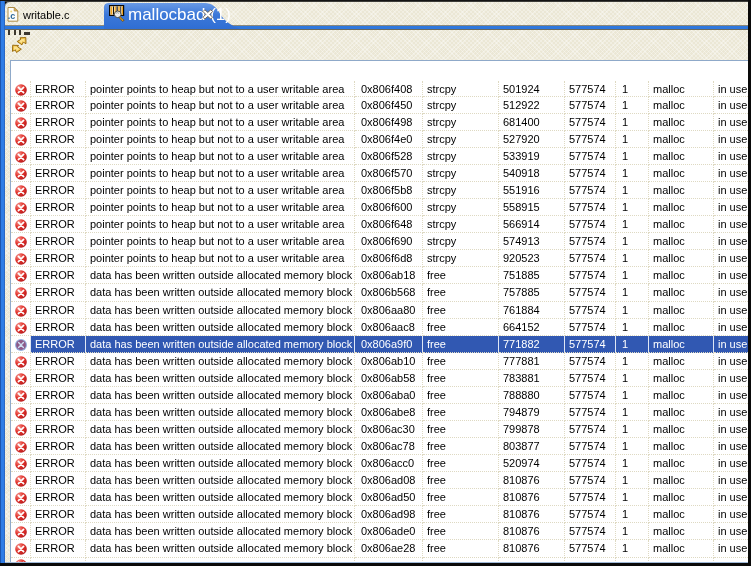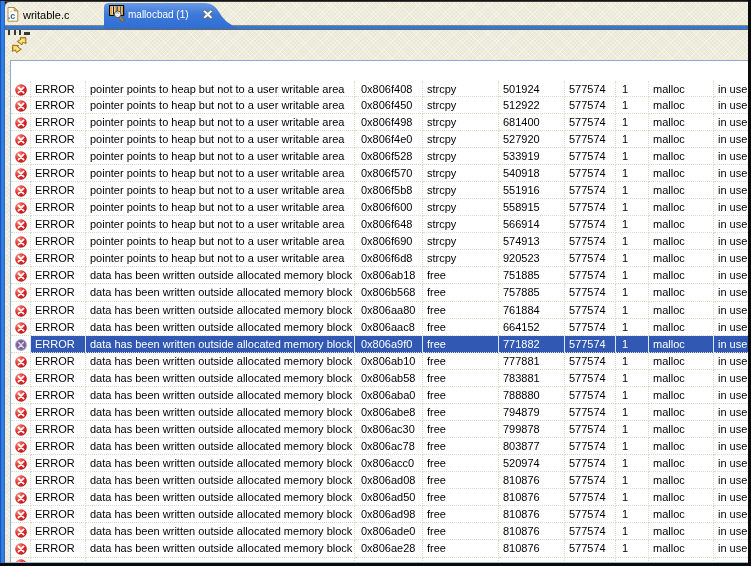--- a/index.html
+++ b/index.html
@@ -15,21 +15,21 @@
 .sill{position:absolute;left:5px;top:562px;width:743px;height:1px;background:#9fb9d8;z-index:29}
 .botbar{position:absolute;left:0;top:563px;width:751px;height:3px;background:#0a0a0a;z-index:30}
 
 .tabbar{position:absolute;left:4px;top:1px;width:744px;height:25px;z-index:2;
  border-top-left-radius:7px;border-top:1px solid #9aa0a0;border-left:1px solid #9aa0a0;}
 .blueband{position:absolute;left:4px;top:25px;width:744px;height:5px;background:linear-gradient(180deg,#8a887c 0 1px,#2f78dd 1px 4px,#68685e 4px 5px);z-index:3}
 .tabsvg{position:absolute;left:100px;top:2px;z-index:4}
 .t1icon{position:absolute;left:7px;top:7px;z-index:5}
 .t1text{position:absolute;left:23px;top:8px;height:14px;line-height:14px;font-size:11px;color:#000;z-index:5}
 .t2icon{position:absolute;left:109px;top:5px;z-index:6}
-.t2text{position:absolute;left:128px;top:8px;height:14px;line-height:14px;font-size:10px;color:#fff;z-index:6}
+.t2text{position:absolute;left:128px;top:8px;height:14px;line-height:14px;font-size:17px;color:#fff;z-index:6}
 .t2x{position:absolute;left:202px;top:9px;z-index:6}
 
 .content{position:absolute;left:5px;top:29px;width:743px;height:533px;z-index:1}
 .marks{position:absolute;z-index:2;background:#3c3830}
 .goldicon{position:absolute;left:9px;top:36px;z-index:2}
 
 .tbl{position:absolute;left:10px;top:60px;width:738px;height:502px;z-index:2;
  border-top:1px solid #8fa9c9;border-left:1px solid #8fa9c9;background:#fff;overflow:hidden}
 .hdr{position:absolute;left:0;top:0;width:900px;height:20px;display:flex}
 .hc{height:20px;font-size:11px;color:#000;line-height:19px;padding-left:9px;

